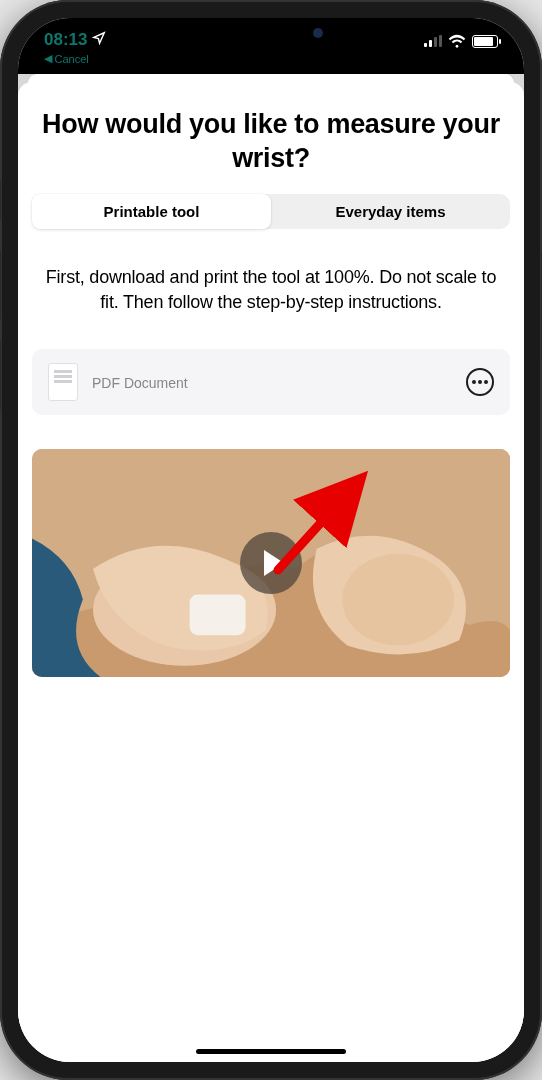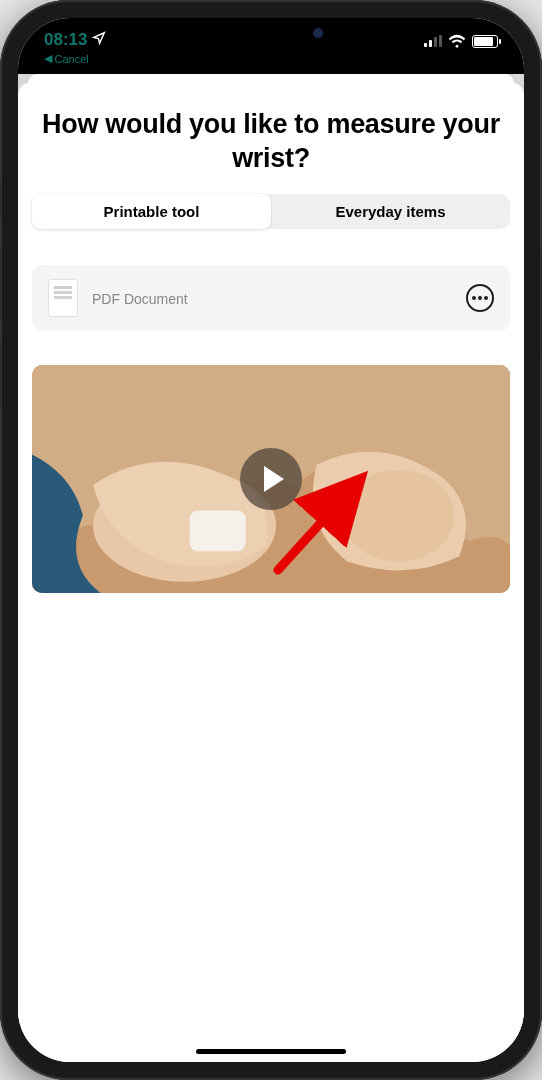--- a/index.html
+++ b/index.html
@@ -200,20 +200,21 @@
 
 
         <div class="content">
           <h1 class="title">How would you like to measure your wrist?</h1>
 
           <div class="segmented">
             <div class="seg selected">Printable tool</div>
             <div class="seg">Everyday items</div>
           </div>
 
+          <p class="instructions">First, download and print the tool at 100%. Do not scale to fit. Then follow the step-by-step instructions.</p>
 
           <div class="download-card">
             <div class="doc-icon"></div>
             <div class="download-text">
               <div class="download-sub">PDF Document</div>
             </div>
             <div class="more-btn">
               <span></span>
                 <span></span>
                 <span></span>

